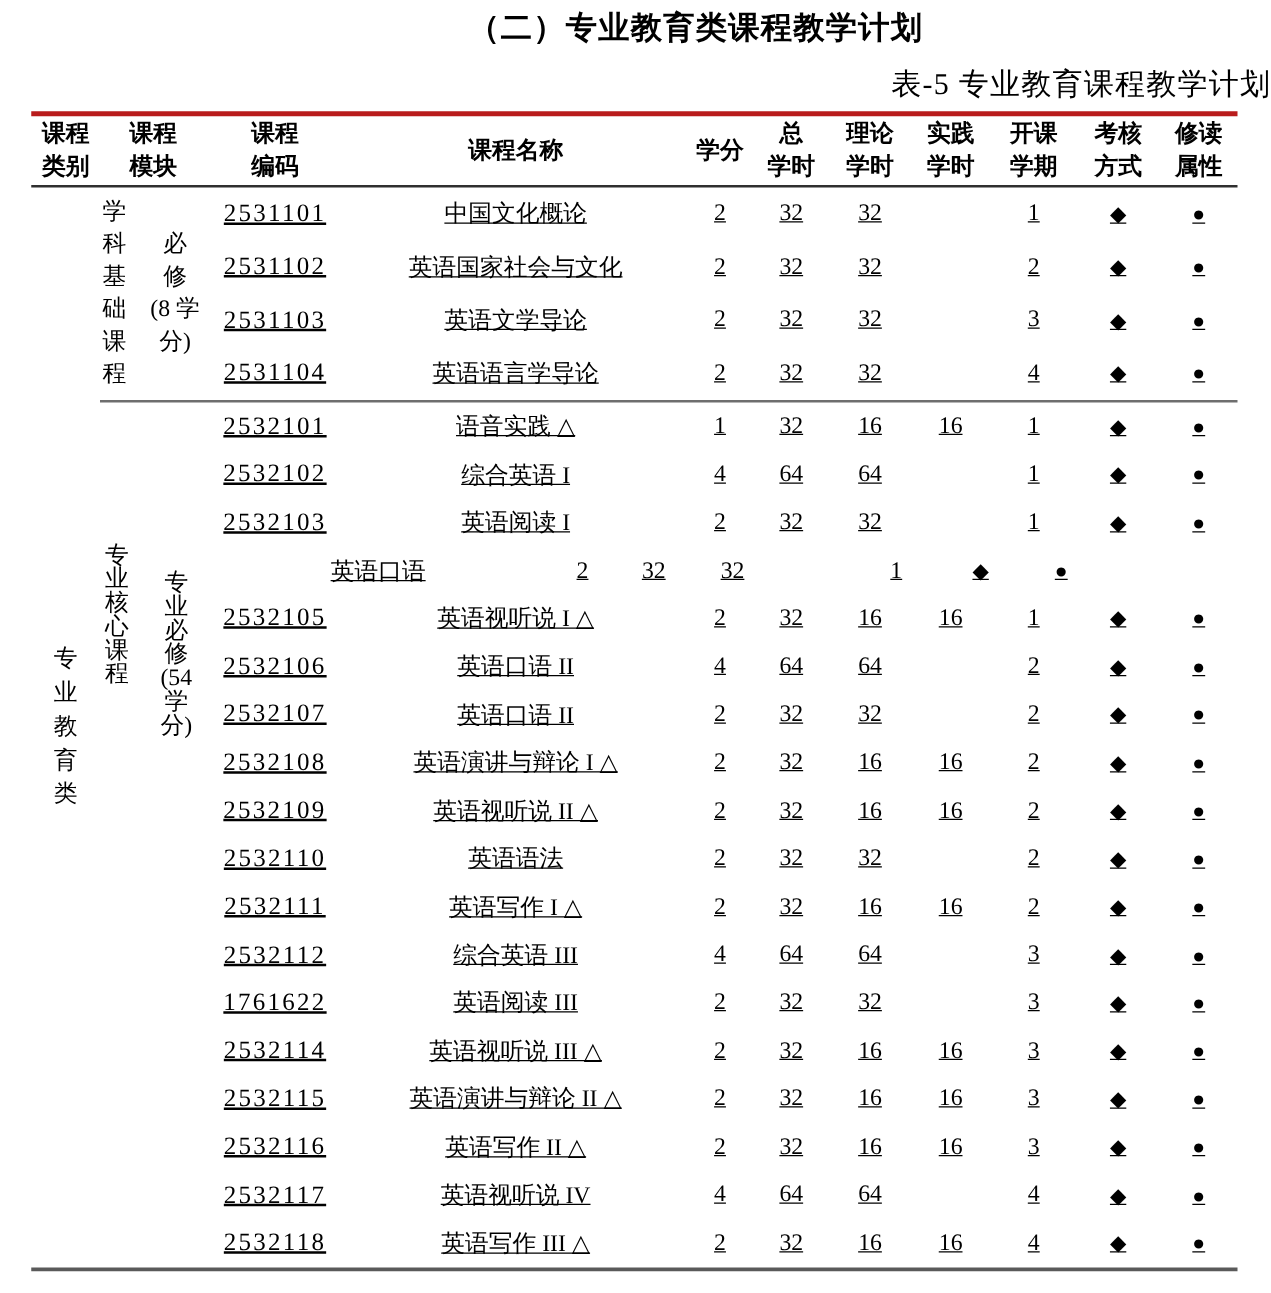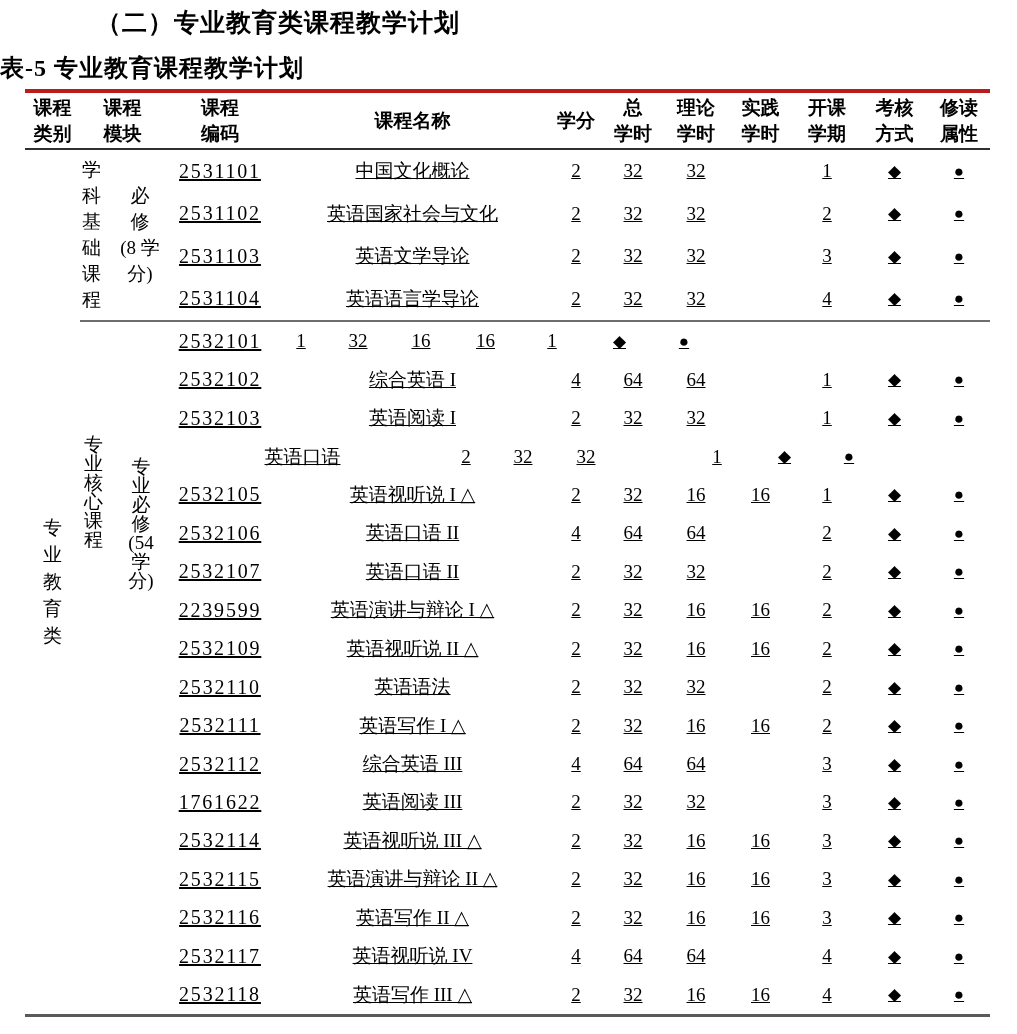--- a/index.html
+++ b/index.html
@@ -3,25 +3,25 @@
 <meta charset="utf-8">
 <style>
   html,body{margin:0;padding:0;background:#fff;}
   body{
     width:1017px;height:1034px;overflow:hidden;
     font-family:"Liberation Serif","DejaVu Serif",serif;
     color:#000;
   }
   .section-title{
     margin:6px 0 0 96px;
-    font-size:25px;font-weight:bold;line-height:34px;letter-spacing:1px;
+    font-size:25px;font-weight:bold;line-height:34px;letter-spacing:1px;text-align:center;
   }
   .table-title{
-    margin-top:14px;text-align:left;
-    font-size:24px;font-weight:bold;line-height:28px;letter-spacing:1px;
+    margin-top:14px;text-align:right;
+    font-size:24px;font-weight:normal;line-height:28px;letter-spacing:1px;
   }
   .course-table{
     margin:7px 0 0 25px;width:965px;
     border-top:4px solid #b91c1c;border-bottom:3px solid #5a5a5a;
     box-sizing:content-box;
   }
   .thead{
     display:flex;align-items:center;height:55px;
     border-bottom:2px solid #2f2f2f;
   }
@@ -214,20 +214,21 @@
 业
 必
 修
 (54
 学
 分)</div>
           </div>
           <div class="rows">
               <div class="row">
                 <div class="cell col-code cell-code">2532101</div>
+                <div class="cell col-name">语音实践 △</div>
                 <div class="cell col-credits">1</div>
                 <div class="cell col-total">32</div>
                 <div class="cell col-theory">16</div>
                 <div class="cell col-practice">16</div>
                 <div class="cell col-semester">1</div>
                 <div class="cell col-assessment">
                   <span class="sym">◆</span>
                 </div>
                 <div class="cell col-attribute">
                   <span class="sym">●</span>
@@ -316,21 +317,21 @@
                 <div class="cell col-practice"></div>
                 <div class="cell col-semester">2</div>
                 <div class="cell col-assessment">
                   <span class="sym">◆</span>
                 </div>
                 <div class="cell col-attribute">
                   <span class="sym">●</span>
                 </div>
               </div>
               <div class="row">
-                <div class="cell col-code cell-code">2239599</div>
+                <div class="cell col-code cell-code">2532108</div>
                 <div class="cell col-name">英语演讲与辩论 I △</div>
                 <div class="cell col-credits">2</div>
                 <div class="cell col-total">32</div>
                 <div class="cell col-theory">16</div>
                 <div class="cell col-practice">16</div>
                 <div class="cell col-semester">2</div>
                 <div class="cell col-assessment">
                   <span class="sym">◆</span>
                 </div>
                 <div class="cell col-attribute">

